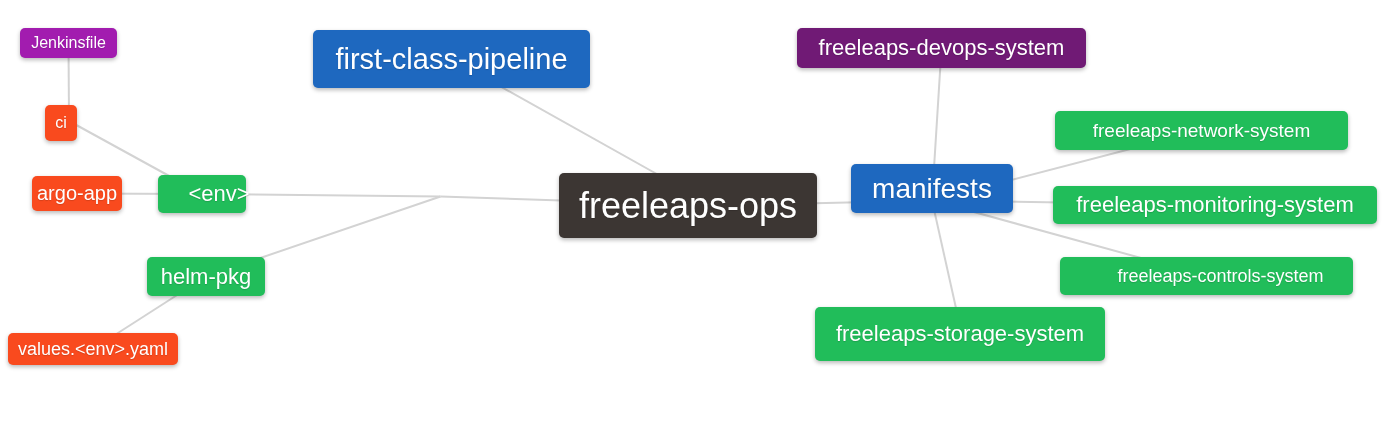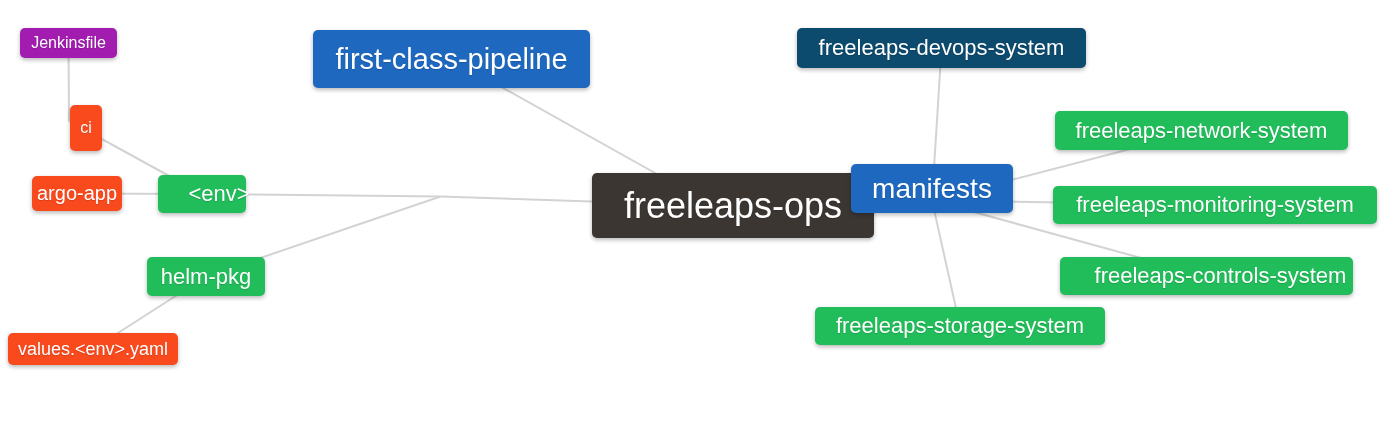--- a/index.html
+++ b/index.html
@@ -58,51 +58,51 @@
       <line x1="932" y1="200.5" x2="941.5" y2="48" stroke="#d3d3d3"></line>
       <line x1="932" y1="200.5" x2="1201.5" y2="130.5" stroke="#d3d3d3"></line>
       <line x1="932" y1="200.5" x2="1215" y2="205" stroke="#d3d3d3"></line>
       <line x1="932" y1="200.5" x2="1206.5" y2="276" stroke="#d3d3d3"></line>
       <line x1="932" y1="200.5" x2="960" y2="326" stroke="#d3d3d3"></line>
     </svg>
 
 <div class="node" style="left: 20px; top: 28px; width: 97px; height: 30px; background: #a21caf; font-size: 16px;">
       <span>Jenkinsfile</span>
     </div>
-    <div class="node" style="left: 70px; top: 105px; width: 32px; height: 46px; background: rgb(249, 74, 30); font-size: 16px;">
+    <div class="node" style="left: 45px; top: 105px; width: 32px; height: 36px; background: rgb(249, 74, 30); font-size: 16px;">
       <span>ci</span>
     </div>
     <div class="node" style="left: 32px; top: 176px; width: 90px; height: 35px; background: rgb(249, 74, 30); font-size: 20px;">
       <span>argo-app</span>
     </div>
     <div class="node" style="left: 158px; top: 175px; width: 88px; height: 38px; background: rgb(33, 189, 90); font-size: 22px; padding-left: 34px;">
       <span>&lt;env&gt;</span>
     </div>
     <div class="node" style="left: 313px; top: 30px; width: 277px; height: 58px; background: rgb(30, 104, 191); font-size: 29px;">
       <span>first-class-pipeline</span>
     </div>
-    <div class="node" style="left: 592px; top: 173px; width: 282px; height: 65px; background: rgb(60, 54, 51); font-size: 36px;">
+    <div class="node" style="left: 559px; top: 173px; width: 258px; height: 65px; background: rgb(60, 54, 51); font-size: 36px;">
       <span>freeleaps-ops</span>
     </div>
     <div class="node" style="left: 851px; top: 164px; width: 162px; height: 49px; background: rgb(30, 104, 191); font-size: 28px;">
       <span>manifests</span>
     </div>
-    <div class="node" style="left: 797px; top: 28px; width: 289px; height: 40px; background: #0c4a6e; font-size: 22px;">
+    <div class="node" style="left: 797px; top: 28px; width: 289px; height: 40px; background: #701a75; font-size: 22px;">
       <span>freeleaps-devops-system</span>
     </div>
-    <div class="node" style="left: 1055px; top: 111px; width: 293px; height: 39px; background: rgb(33, 189, 90); font-size: 22px;">
+    <div class="node" style="left: 1055px; top: 111px; width: 293px; height: 39px; background: rgb(33, 189, 90); font-size: 19px;">
       <span>freeleaps-network-system</span>
     </div>
     <div class="node" style="left: 1053px; top: 186px; width: 324px; height: 38px; background: rgb(33, 189, 90); font-size: 22px;">
       <span>freeleaps-monitoring-system</span>
     </div>
-    <div class="node" style="left: 1060px; top: 257px; width: 293px; height: 38px; background: rgb(33, 189, 90); font-size: 22px; padding-left: 28px;">
+    <div class="node" style="left: 1060px; top: 257px; width: 293px; height: 38px; background: rgb(33, 189, 90); font-size: 18px; padding-left: 28px;">
       <span>freeleaps-controls-system</span>
     </div>
-    <div class="node" style="left: 815px; top: 307px; width: 290px; height: 38px; background: rgb(33, 189, 90); font-size: 22px;">
+    <div class="node" style="left: 815px; top: 307px; width: 290px; height: 54px; background: rgb(33, 189, 90); font-size: 22px;">
       <span>freeleaps-storage-system</span>
     </div>
     <div class="node" style="left: 147px; top: 257px; width: 118px; height: 39px; background: rgb(33, 189, 90); font-size: 22px;">
       <span>helm-pkg</span>
     </div>
     <div class="node" style="left: 8px; top: 333px; width: 170px; height: 32px; background: rgb(249, 74, 30); font-size: 18px;">
       <span>values.&lt;env&gt;.yaml</span>
     </div>
   </div>
 

